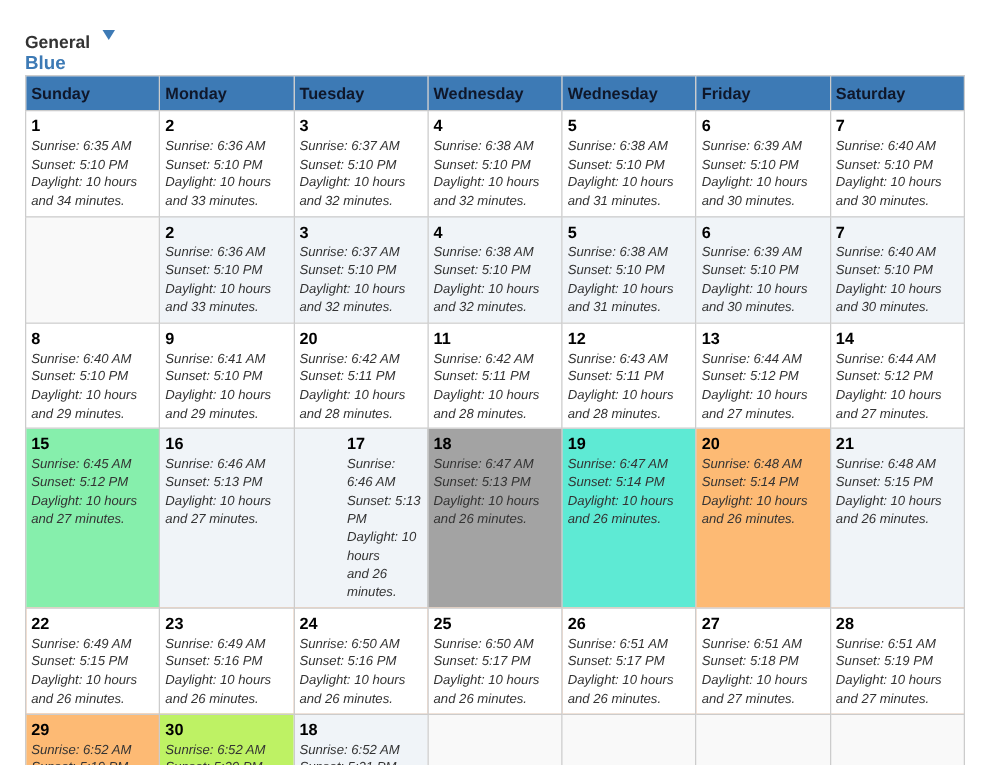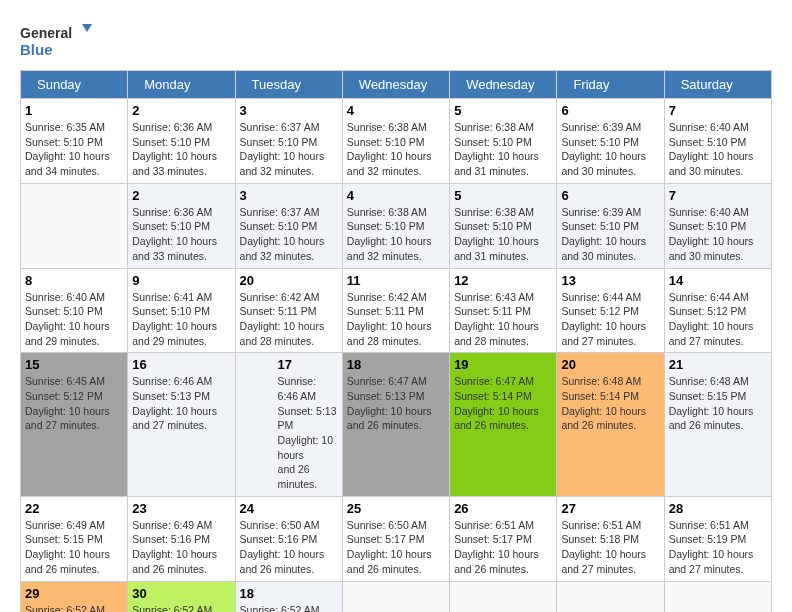--- a/index.html
+++ b/index.html
@@ -7,21 +7,20 @@
       font-family: Arial, sans-serif;
       background: #fff;
       width: 792px;
       min-height: 612px;
       padding: 20px;
     }
     .header {
       display: flex;
       justify-content: space-between;
       align-items: flex-start;
-      margin-bottom: 10px;
     }
     .logo {
       display: flex;
       align-items: center;
     }
     .title-block {
       text-align: right;
     }
     .month-title {
       font-size: 36px;
@@ -32,25 +31,25 @@
       font-size: 16px;
       color: #555;
     }
     .calendar {
       width: 100%;
       border-collapse: collapse;
       font-size: 11px;
     }
     .calendar th {
       background: #3d7ab5;
-      color: #ffffff;
-      padding: 6px 16px;
+      color: #0f172a;
+      padding: 6px 4px;
       text-align: left;
       font-size: 13px;
-      font-weight: normal;
+      font-weight: bold;
       border: 1px solid #ccc;
     }
     .calendar td {
       border: 1px solid #ccc;
       vertical-align: top;
       padding: 4px;
       width: 107px;
       min-height: 80px;
     }
     .calendar tr:nth-child(even) td {
@@ -62,20 +61,21 @@
     .day-num {
       font-size: 13px;
       font-weight: bold;
       display: block;
       margin-bottom: 2px;
     }
     .day-info {
       font-size: 10.5px;
       color: #333;
       line-height: 1.4;
+      font-style: italic;
     }
     .empty-cell {
       background: #f9f9f9 !important;
     }
   </style>
 </head>
 <body>
 
 <div class="header">
   <div class="logo">
@@ -185,37 +185,37 @@
         <td>
           <span class="day-num">13</span>
           <div class="day-info">Sunrise: 6:44 AM<br>Sunset: 5:12 PM<br>Daylight: 10 hours<br>and 27 minutes.</div>
         </td>
         <td>
           <span class="day-num">14</span>
           <div class="day-info">Sunrise: 6:44 AM<br>Sunset: 5:12 PM<br>Daylight: 10 hours<br>and 27 minutes.</div>
         </td>
       </tr>
       <tr>
-        <td style="background: #a3a3a3;">
+        <td style="background: #86efac;">
           <span class="day-num">15</span>
           <div class="day-info">Sunrise: 6:45 AM<br>Sunset: 5:12 PM<br>Daylight: 10 hours<br>and 27 minutes.</div>
         </td>
         <td style="background: rgb(240, 244, 248); margin-left: 40px;">
           <span class="day-num">16</span>
           <div class="day-info">Sunrise: 6:46 AM<br>Sunset: 5:13 PM<br>Daylight: 10 hours<br>and 27 minutes.</div>
         </td>
         <td style="background: rgb(240, 244, 248); padding-left: 42px;">
           <span class="day-num">17</span>
           <div class="day-info">Sunrise: 6:46 AM<br>Sunset: 5:13 PM<br>Daylight: 10 hours<br>and 26 minutes.</div>
         </td>
         <td style="background: #a3a3a3;">
           <span class="day-num">18</span>
           <div class="day-info">Sunrise: 6:47 AM<br>Sunset: 5:13 PM<br>Daylight: 10 hours<br>and 26 minutes.</div>
         </td>
-        <td style="background: #84cc16; margin-top: 40px;">
+        <td style="background: #5eead4; margin-top: 40px;">
           <span class="day-num">19</span>
           <div class="day-info">Sunrise: 6:47 AM<br>Sunset: 5:14 PM<br>Daylight: 10 hours<br>and 26 minutes.</div>
         </td>
         <td style="background: #fdba74;">
           <span class="day-num">20</span>
           <div class="day-info">Sunrise: 6:48 AM<br>Sunset: 5:14 PM<br>Daylight: 10 hours<br>and 26 minutes.</div>
         </td>
         <td style="background: rgb(240, 244, 248);">
           <span class="day-num">21</span>
           <div class="day-info">Sunrise: 6:48 AM<br>Sunset: 5:15 PM<br>Daylight: 10 hours<br>and 26 minutes.</div>

